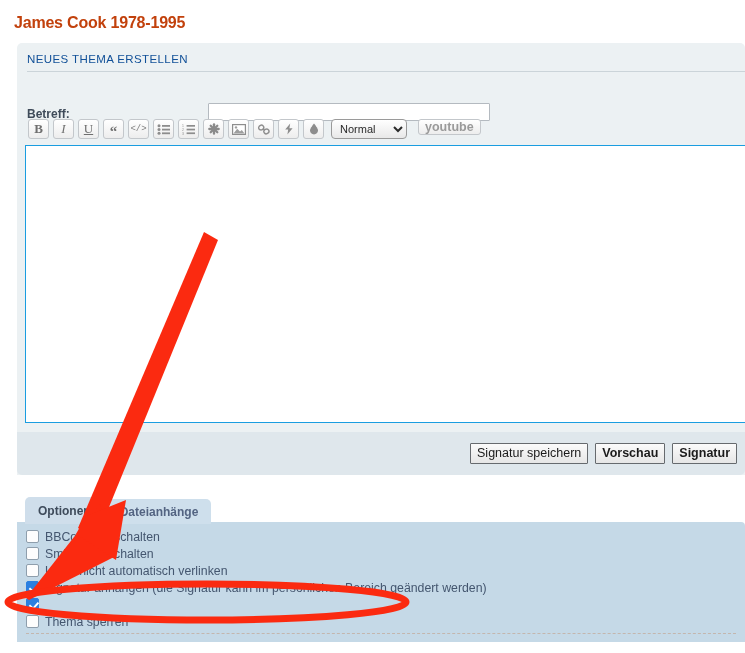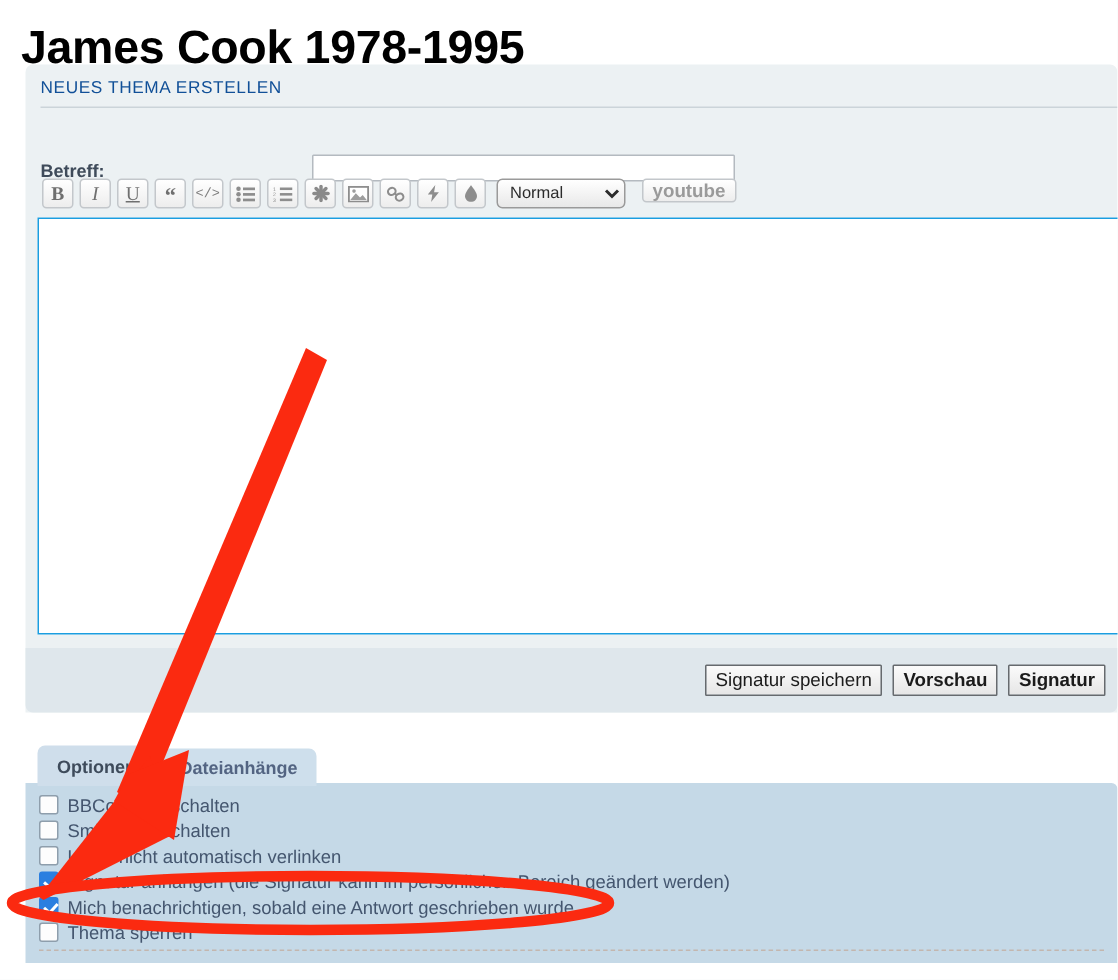--- a/index.html
+++ b/index.html
@@ -15,23 +15,23 @@
     font-size: 12px;
     color: #536482;
     position: relative;
   }
 
   
   #page-title {
     position: absolute;
     left: 14px;
     top: 14px;
-    font-size: 31px;
+    font-size: 16px;
     font-weight: bold;
-    color: #000000;
+    color: #c2410c;
     letter-spacing: -0.2px;
     white-space: nowrap;
   }
 
   
   #post-panel {
     position: absolute;
     left: 17px;
     top: 43px;
     width: 728px;
@@ -120,21 +120,21 @@
   }
   .tb-btn.bold    { font-family: "Liberation Serif", serif; font-weight: bold; font-size: 13px; color: #6f6f6f;}
   .tb-btn.italic  { font-family: "Liberation Serif", serif; font-style: italic; font-size: 13px; color: #6f6f6f;}
   .tb-btn.underline { font-family: "Liberation Serif", serif; font-size: 13px; text-decoration: underline; color: #6f6f6f;}
   .tb-btn.quote   { font-family: "Liberation Serif", serif; font-weight: bold; font-size: 15px; line-height: 0.6; padding-top: 5px; color: #6f6f6f;}
   .tb-btn.code    { font-family: "Liberation Mono", monospace; font-size: 9px; color: #7d7d7d;}
   .tb-btn svg { display:block; }
 
   #format-select {
     margin-left: 3px;
-    width: 86px;
+    width: 76px;
     height: 20px;
     border: 1px solid #9a9a9a;
     border-radius: 4px;
     background: linear-gradient(#ffffff, #e8e8e8);
     font-family: "Liberation Sans", sans-serif;
     font-size: 11px;
     color: #2b2b2b;
     padding: 0 2px 0 4px;
     box-sizing: border-box;
     cursor: pointer;
@@ -425,21 +425,20 @@
   <div class="option-row">
     <span class="cb"></span>
     <span>URLs nicht automatisch verlinken</span>
   </div>
   <div class="option-row">
     <span class="cb checked"></span>
     <span>Signatur anhängen (die Signatur kann im persönlichen Bereich geändert werden)</span>
   </div>
   <div class="option-row">
     <span class="cb checked"></span>
-    <span>Mich benachrichtigen, sobald eine Antwort geschrieben wurde</span>
   </div>
   <div class="option-row">
     <span class="cb"></span>
     <span>Thema sperren</span>
   </div>
 
   <div id="options-divider"></div>
 </div>
 
 <svg id="annotation" viewBox="0 0 745 653" xmlns="http://www.w3.org/2000/svg">

